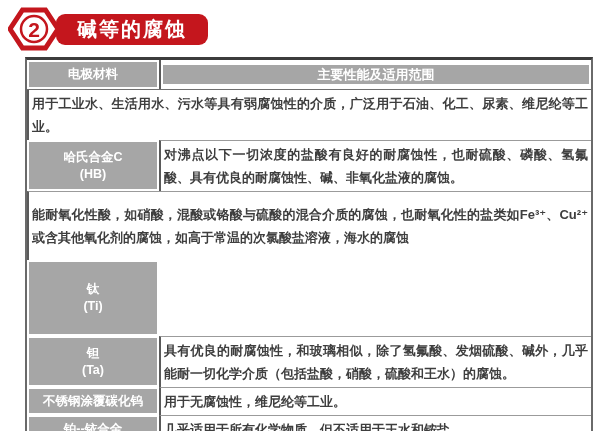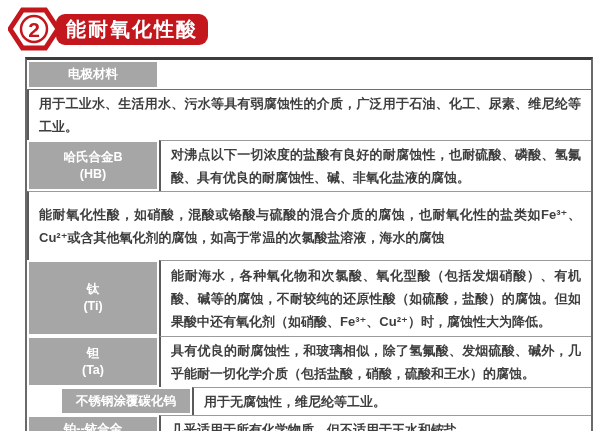--- a/index.html
+++ b/index.html
@@ -24,95 +24,95 @@
   }
   .trow{display:flex;box-sizing:border-box;}
   .cell-left{width:132px;flex:0 0 auto;display:flex;box-sizing:border-box;}
   .cell-left-inner{
     flex:1;margin:2px;background:#a6a6a6;color:#ffffff;font-weight:bold;
     display:flex;flex-direction:column;align-items:center;justify-content:center;
     text-align:center;font-size:12.5px;line-height:1.35;padding:1px 2px;box-sizing:border-box;
   }
   .cell-right{
     flex:1;border-left:2px solid #5a5a5a;display:flex;align-items:center;box-sizing:border-box;
-    padding:2px 10px;color:#3e3e3e;font-size:13px;font-weight:600;line-height:23px;
+    padding:2px 3px;color:#3e3e3e;font-size:13px;font-weight:600;line-height:23px;
     text-align:justify;
   }
   .trow.sep .cell-right{border-top:1px solid #9b9b9b;}
   .trow.header .cell-right{padding:0;border-top:none;}
   .trow.header .cell-right .cell-left-inner{font-size:13px;}
   .trow.header{border-bottom:1px solid #6f6f6f;}
 </style>
 </head>
 <body>
 
 <div class="heading">
   <div class="hex-badge">
     <svg width="52" height="44" viewBox="0 0 52 44">
       <polygon points="2,22 14.5,3 37.5,3 50,22 37.5,41 14.5,41" fill="#ffffff" stroke="#c4161d" stroke-width="5" stroke-linejoin="miter"></polygon>
       <circle cx="26" cy="22" r="13" fill="#ffffff" stroke="#c4161d" stroke-width="2.5"></circle>
       <text x="26" y="29.5" text-anchor="middle" font-size="21" font-weight="bold" fill="#c4161d" font-family="Liberation Sans, DejaVu Sans, sans-serif">2</text>
     </svg>
   </div>
   <div class="title-pill">
-    <span>能耐氧化性酸</span>
+    <span>碱等的腐蚀</span>
   </div>
 </div>
 
 <div class="etable">
   <div class="trow header" style="min-height:30px;">
     <div class="cell-left">
       <div class="cell-left-inner">电极材料</div>
+    </div>
+    <div class="cell-right">
+      <div class="cell-left-inner">主要性能及适用范围</div>
     </div>
   </div>
   <div id="rows-container">
       <div class="trow" style="min-height: 47px;">
         <div class="cell-right">
           <span>用于工业水、生活用水、污水等具有弱腐蚀性的介质，广泛用于石油、化工、尿素、维尼纶等工业。</span>
         </div>
       </div>
       <div class="trow sep" style="min-height: 48px;">
         <div class="cell-left">
           <div class="cell-left-inner">
-            <div>哈氏合金B</div>
+            <div>哈氏合金C</div>
             <div>(HB)</div>
           </div>
         </div>
         <div class="cell-right">
           <span>对沸点以下一切浓度的盐酸有良好的耐腐蚀性，也耐硫酸、磷酸、氢氟酸、具有优良的耐腐蚀性、碱、非氧化盐液的腐蚀。</span>
         </div>
       </div>
       <div class="trow sep" style="min-height: 69px;">
         <div class="cell-right">
           <span>能耐氧化性酸，如硝酸，混酸或铬酸与硫酸的混合介质的腐蚀，也耐氧化性的盐类如Fe³⁺、Cu²⁺或含其他氧化剂的腐蚀，如高于常温的次氯酸盐溶液，海水的腐蚀</span>
         </div>
       </div>
       <div class="trow sep" style="min-height: 76px;">
         <div class="cell-left">
           <div class="cell-left-inner">
             <div>钛</div>
             <div>(Ti)</div>
           </div>
         </div>
-        <div class="cell-right">
-          <span>能耐海水，各种氧化物和次氯酸、氧化型酸（包括发烟硝酸）、有机酸、碱等的腐蚀，不耐较纯的还原性酸（如硫酸，盐酸）的腐蚀。但如果酸中还有氧化剂（如硝酸、Fe³⁺、Cu²⁺）时，腐蚀性大为降低。</span>
-        </div>
       </div>
       <div class="trow sep" style="min-height: 50px;">
         <div class="cell-left">
           <div class="cell-left-inner">
             <div>钽</div>
             <div>(Ta)</div>
           </div>
         </div>
         <div class="cell-right">
           <span>具有优良的耐腐蚀性，和玻璃相似，除了氢氟酸、发烟硫酸、碱外，几乎能耐一切化学介质（包括盐酸，硝酸，硫酸和王水）的腐蚀。</span>
         </div>
       </div>
-      <div class="trow sep" style="min-height: 22px; margin-left: 33px;">
+      <div class="trow sep" style="min-height: 22px;">
         <div class="cell-left">
           <div class="cell-left-inner">
             <div>不锈钢涂覆碳化钨</div>
           </div>
         </div>
         <div class="cell-right">
           <span>用于无腐蚀性，维尼纶等工业。</span>
         </div>
       </div>
       <div class="trow sep" style="min-height: 21px;">

